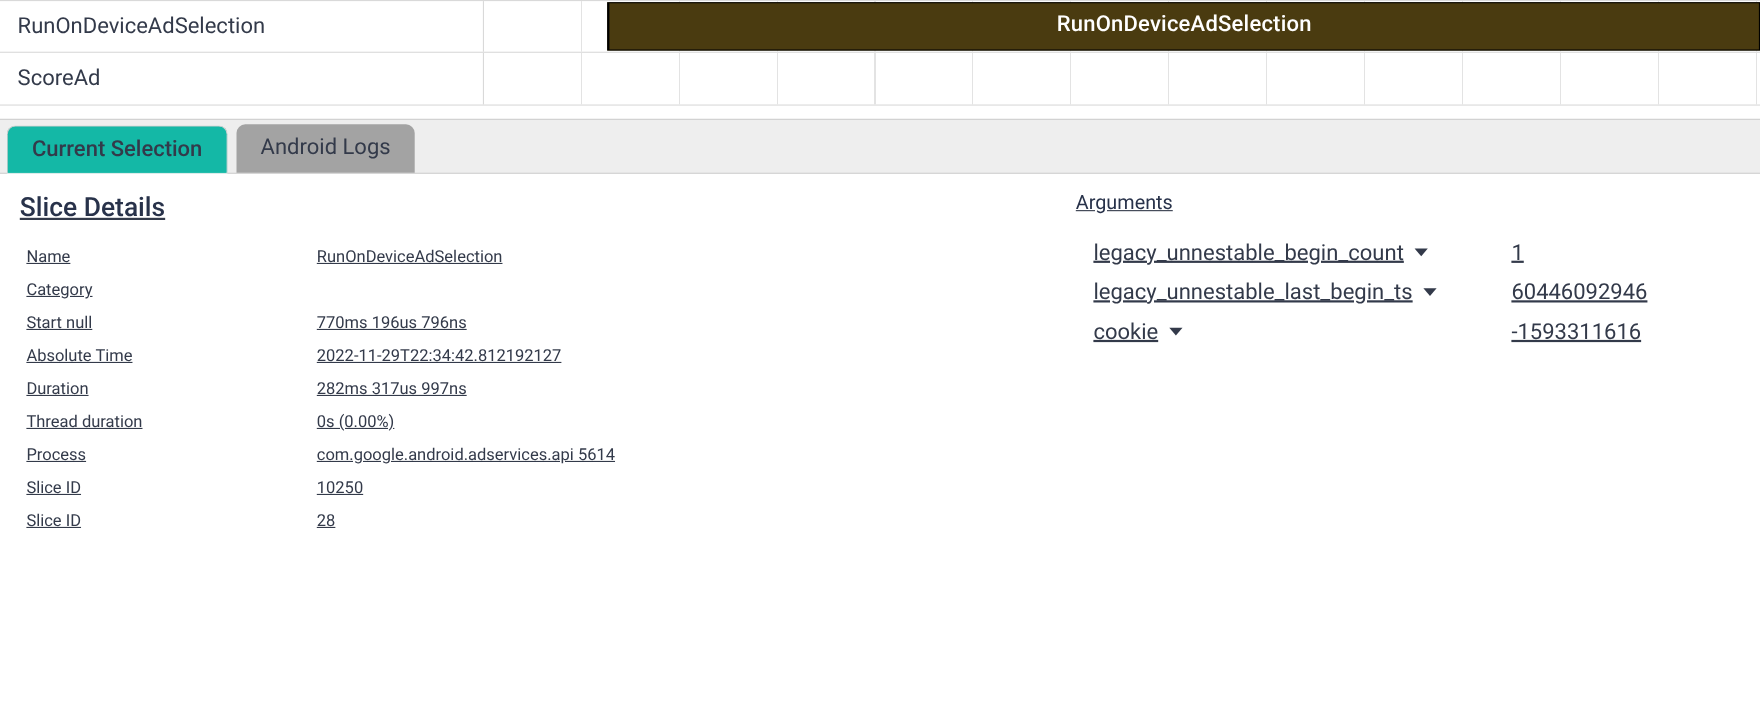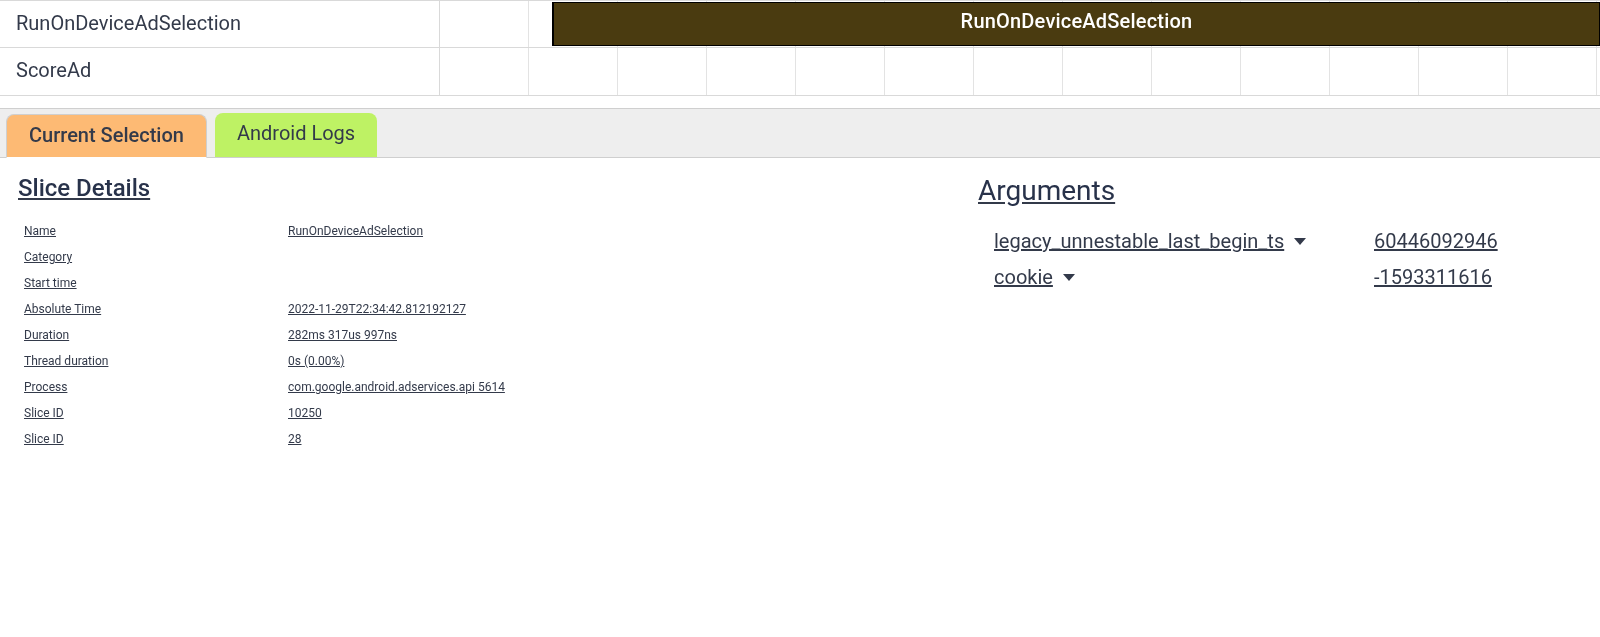--- a/index.html
+++ b/index.html
@@ -75,59 +75,59 @@
       height: 44px;
       padding: 8px 22px 0;
       font-size: 20px;
       color: #333a4a;
       border-top-left-radius: 8px;
       border-top-right-radius: 8px;
       cursor: pointer;
       user-select: none;
     }
     .tab.active {
-      background: #fdba74;
+      background: #14b8a6;
       border: 1px solid #cfcfcf;
       border-bottom: 1px solid #fff;
       margin-bottom: -1px;
       font-weight: 500;
     }
     .tab.inactive {
-      background: #bef264;
+      background: #a3a3a3;
       color: #333a4a;
     }
 
     
     .details-wrap {
       display: flex;
       padding: 16px 18px 0;
       gap: 40px;
       text-decoration: underline;
     }
     .col { flex: 1; }
     .col.left { flex: 0 0 920px; }
 
     h3.section-title {
       font-size: 24px;
       font-weight: 500;
       color: #28324a;
       margin-bottom: 16px;
     }
     h3.sub-title {
-      font-size: 28px;
+      font-size: 18px;
       font-weight: 400;
       color: #28324a;
       margin-bottom: 16px;
     }
 
     .kv-row {
       display: flex;
       align-items: baseline;
       padding: 6px 0;
-      font-size: 12px;
+      font-size: 15px;
       color: #333a4a;
     }
     .kv-key   { flex: 0 0 270px; padding-left: 6px; }
     .kv-value { flex: 1; font-weight: 400; }
 
     
     .arg-row {
       display: flex;
       align-items: baseline;
       padding: 6px 0;
@@ -174,21 +174,22 @@
     <h3 class="section-title">Slice Details</h3>
 
     <div class="kv-row">
       <div class="kv-key">Name</div>
       <div class="kv-value">RunOnDeviceAdSelection</div>
     </div>
     <div class="kv-row">
       <div class="kv-key">Category</div>
     </div>
     <div class="kv-row">
-      <div class="kv-key">Start time</div>
+      <div class="kv-key">Start null</div>
+      <div class="kv-value">770ms 196us 796ns</div>
     </div>
     <div class="kv-row">
       <div class="kv-key">Absolute Time</div>
       <div class="kv-value">2022-11-29T22:34:42.812192127</div>
     </div>
     <div class="kv-row">
       <div class="kv-key">Duration</div>
       <div class="kv-value">282ms 317us 997ns</div>
     </div>
     <div class="kv-row">
@@ -205,20 +206,27 @@
     </div>
     <div class="kv-row">
       <div class="kv-key">Slice ID</div>
       <div class="kv-value">28</div>
     </div>
   </div>
 
   <div class="col right">
     <h3 class="sub-title">Arguments</h3>
 
+    <div class="arg-row">
+      <div class="arg-key">
+        <span>legacy_unnestable_begin_count</span>
+        <span class="caret"></span>
+      </div>
+      <div class="arg-value">1</div>
+    </div>
 
     <div class="arg-row">
       <div class="arg-key">
         <span>legacy_unnestable_last_begin_ts</span>
         <span class="caret"></span>
       </div>
       <div class="arg-value">60446092946</div>
     </div>
 
     <div class="arg-row">

